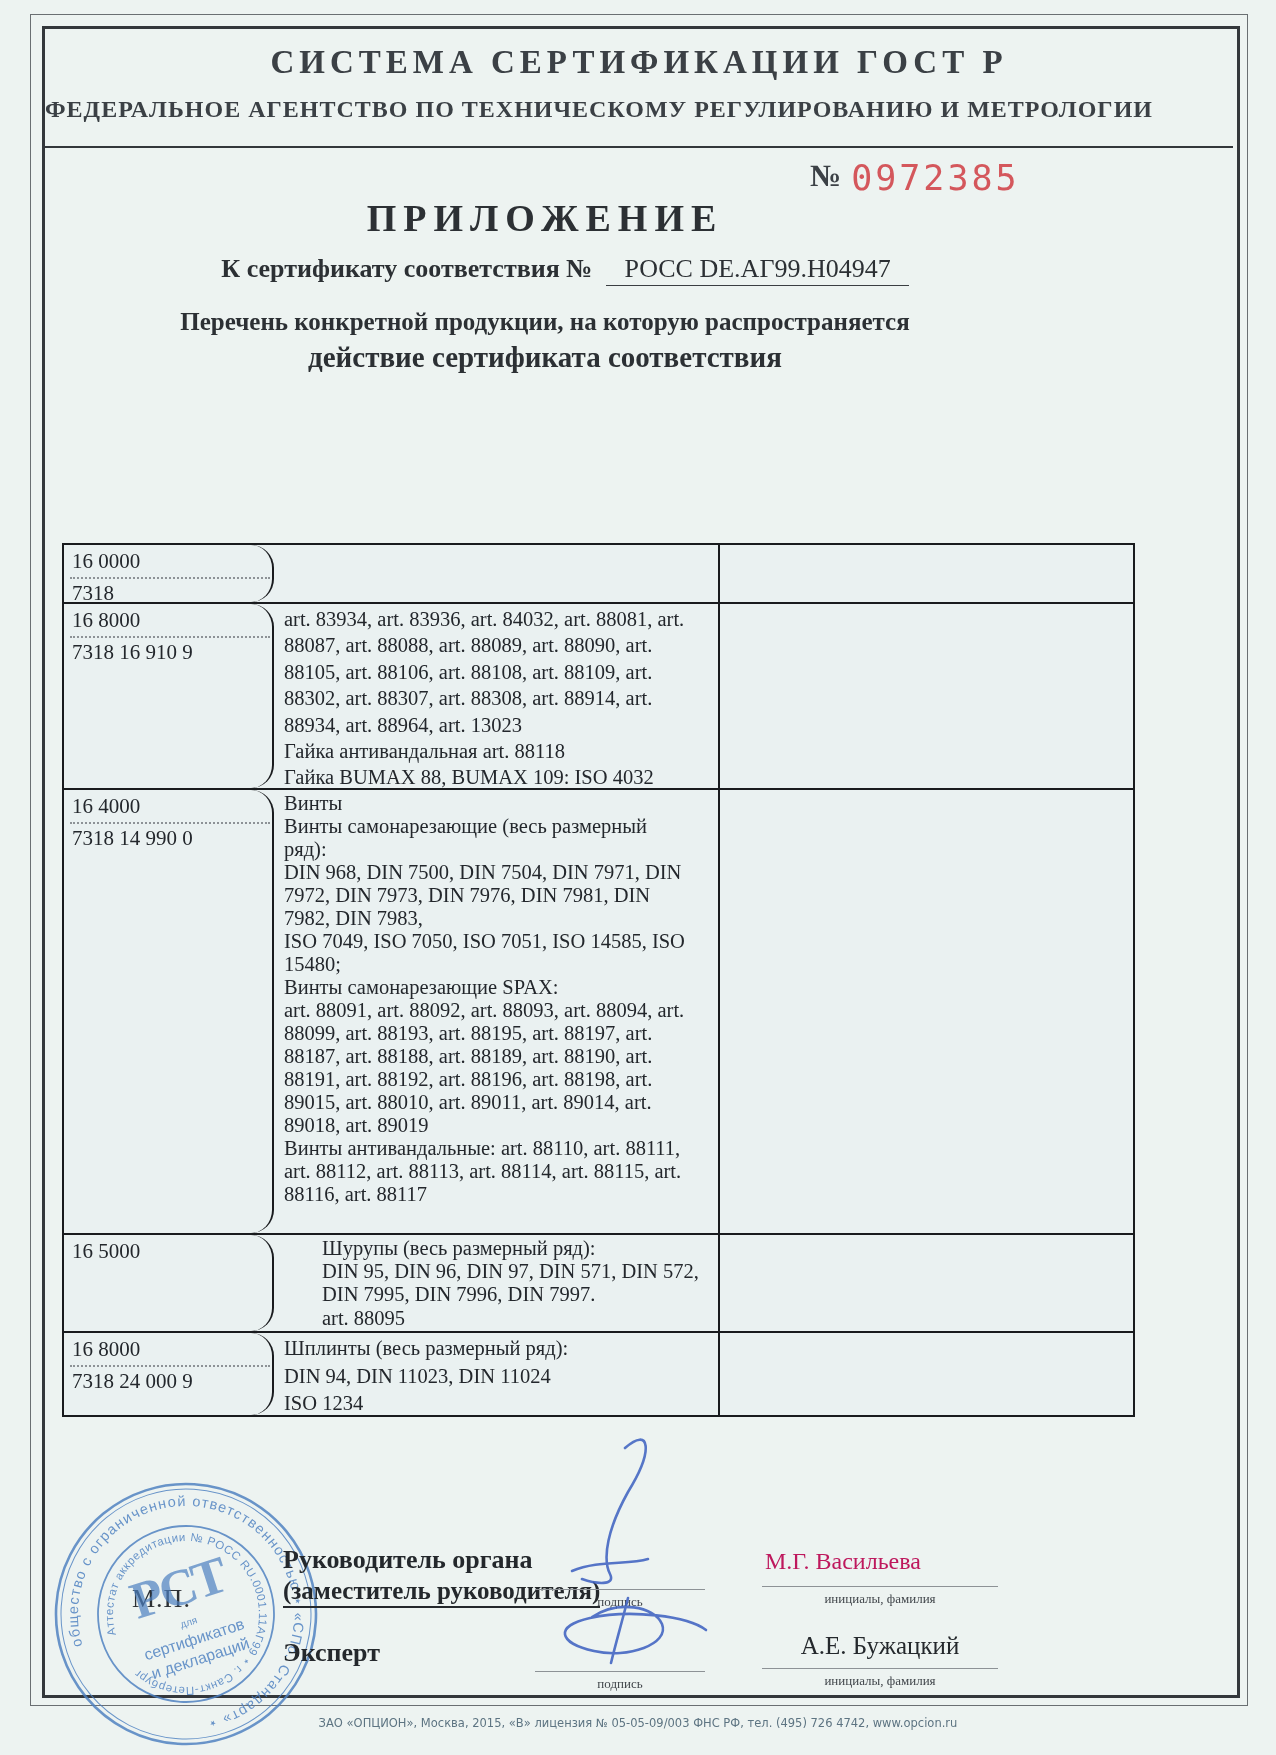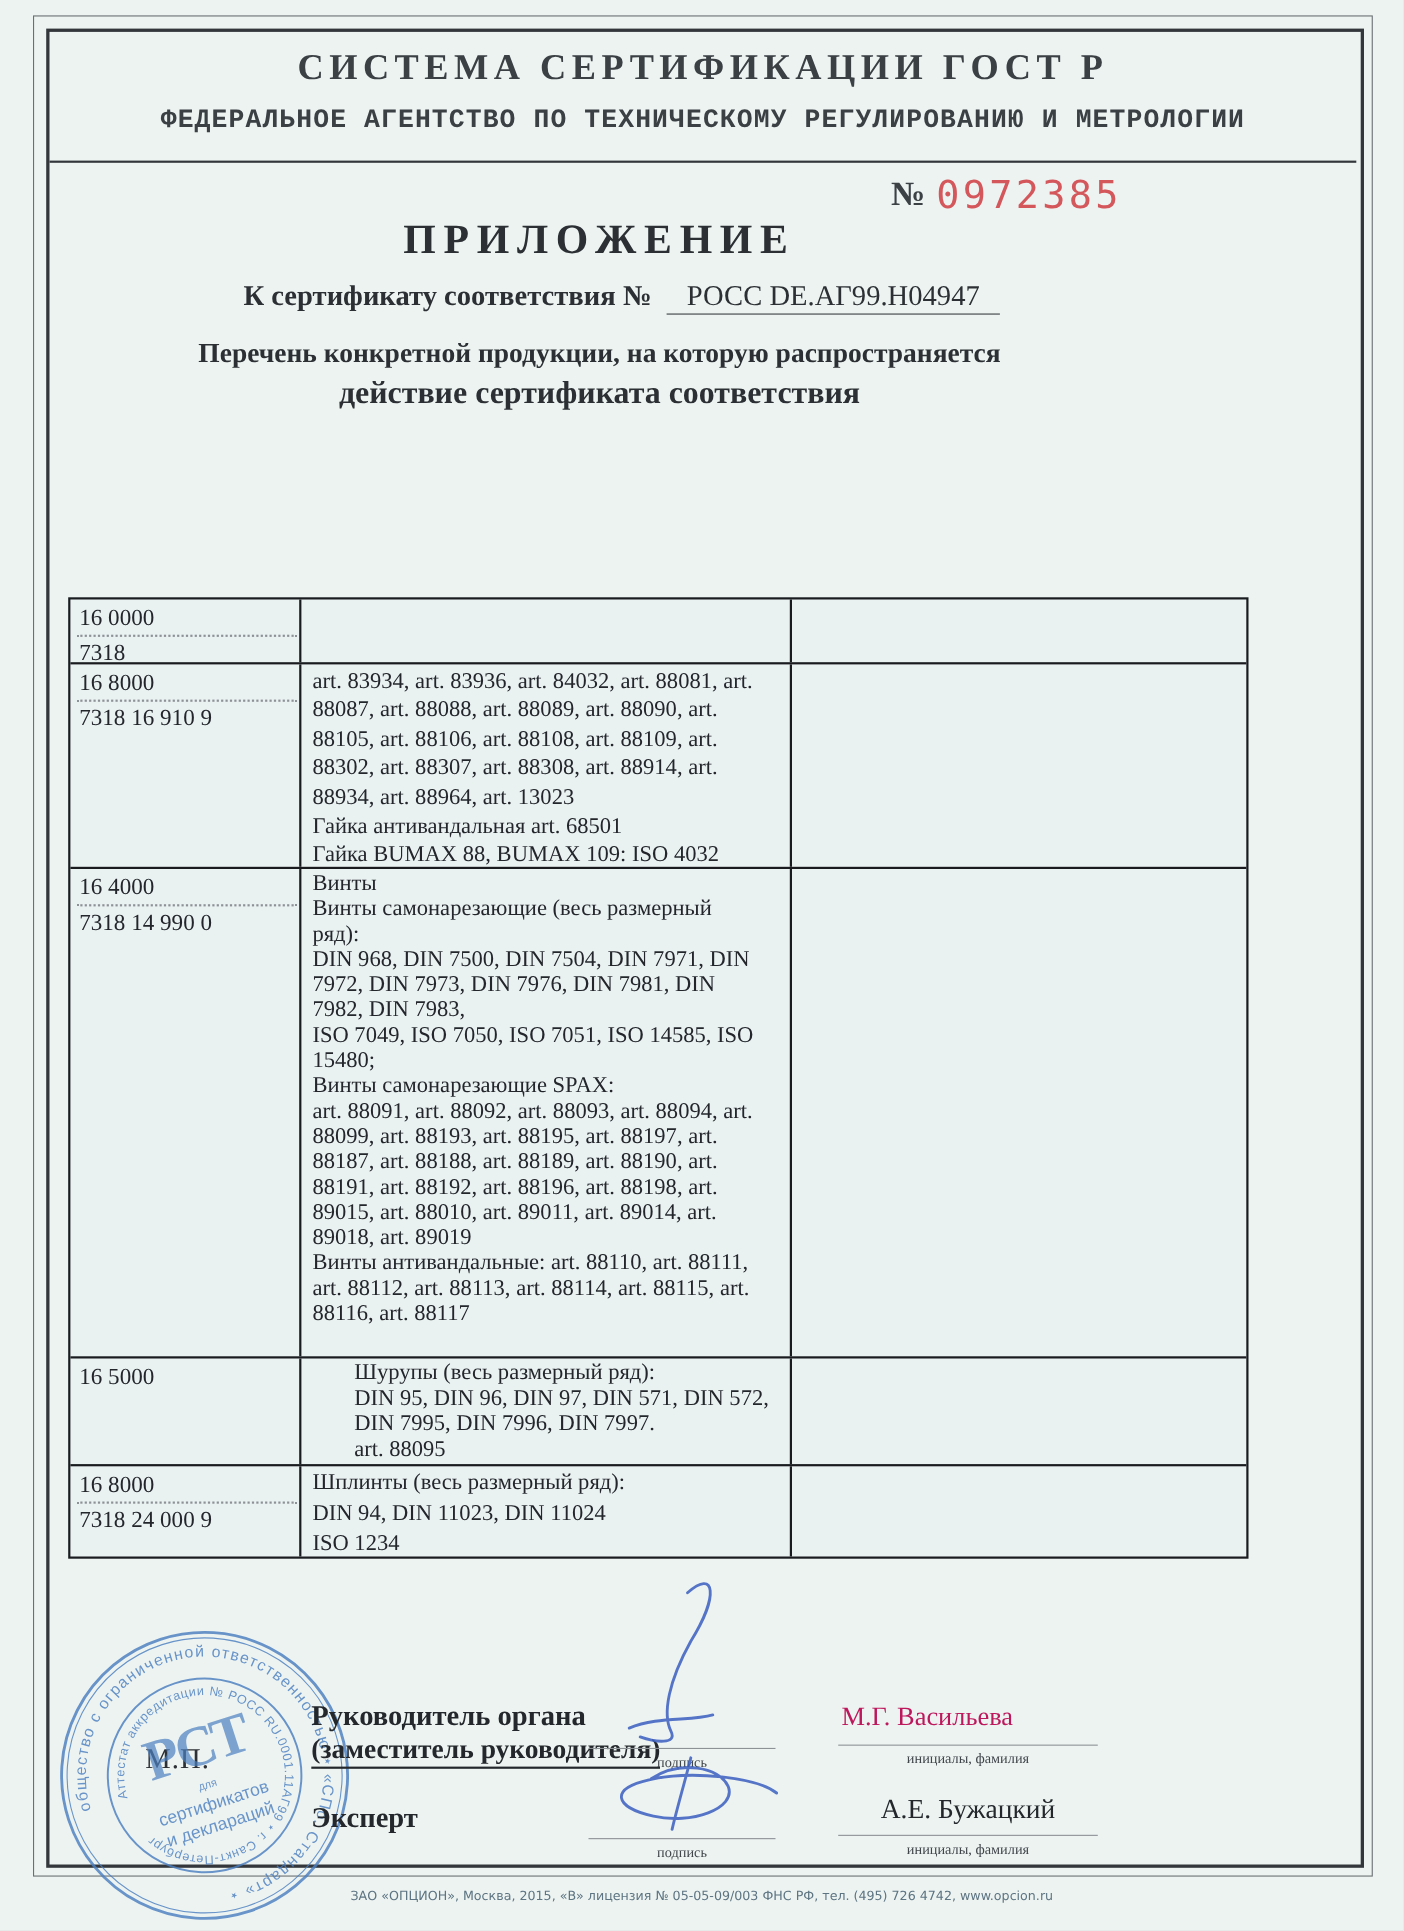--- a/index.html
+++ b/index.html
@@ -8,22 +8,22 @@
     background:#edf3f1;color:#23272c;
     font-family:"Liberation Serif", serif;overflow:hidden;
   }
   
   .outer-frame{position:absolute;left:30px;top:14px;width:1216px;height:1690px;border:1.5px solid #6a6f72;}
   .inner-frame{position:absolute;left:42px;top:26px;width:1192px;height:1666px;border:3px solid #33373b;}
   .hdr-rule{position:absolute;left:45px;top:146px;width:1188px;height:0;border-top:2.5px solid #33373b;}
   
   .hdr-title{position:absolute;left:45px;top:44px;width:1188px;text-align:center;
     font-size:33px;font-weight:bold;letter-spacing:5px;color:#3b4045;}
-  .hdr-sub{position:absolute;left:45px;top:96px;width:1188px;text-align:center;
-    font-size:24px;font-weight:bold;letter-spacing:1px;color:#3b4045;font-family:Liberation Mono, monospace;}
+  .hdr-sub{position:absolute;left:45px;top:96px;width:1188px;text-align:left;
+    font-size:24px;font-weight:bold;letter-spacing:1px;color:#3b4045;}
   
   .docnum{position:absolute;left:810px;top:158px;}
   .docnum .no{font-size:31px;font-weight:bold;color:#3c4146;margin-right:10px;vertical-align:top;}
   .docnum .digits{font-family:"DejaVu Sans Mono", monospace;font-size:35px;color:#d4575c;letter-spacing:3px;}
   
   .appendix{position:absolute;left:0;top:196px;width:1090px;text-align:center;
     font-size:38px;font-weight:bold;letter-spacing:7px;color:#2c3034;}
   .certline{position:absolute;left:0;top:254px;width:1130px;text-align:center;font-size:26px;color:#2c3034;}
   .certline .lbl{font-weight:600;}
   .certline .certno{display:inline-block;margin-left:14px;padding:0 18px 1px 18px;border-bottom:1.8px solid #3a3e42;}
@@ -37,21 +37,21 @@
   .th-c1a{border-bottom:1.3px solid #70767a;}
   .th-col2{width:446px;border-right:1.3px solid #70767a;box-sizing:border-box;}
   .th-col3{flex:1;}
   .th-col2,.th-col3{display:flex;align-items:center;justify-content:center;text-align:center;
     font-size:20px;font-weight:600;line-height:28px;white-space:pre-line;padding-top:14px;box-sizing:border-box;}
   
   .tbody{position:absolute;left:62px;top:543px;width:1073px;border:2.5px solid #191b1e;box-sizing:border-box;background:#eaf1f1;}
   .trow{display:flex;box-sizing:border-box;}
   .trow + .trow{border-top:2.2px solid #191b1e;}
   .r1{height:57px;} .r2{height:186px;} .r3{height:445px;justify-content:center;} .r4{height:98px;} .r5{height:84px;}
-  .td-code{width:210px;border-right:2px solid #191b1e;box-sizing:border-box;padding:4px 2px 0 8px;font-size:21px;}
+  .td-code{width:210px;border-right:2px solid #191b1e;box-sizing:border-box;padding:4px 2px 0 8px;font-size:21px;border-radius:23px;}
   .code-dots{border-top:2px dotted #8d9296;margin:3px 0 2px -2px;}
   .td-prod{width:446px;border-right:2px solid #191b1e;box-sizing:border-box;
     padding:2px 6px 0 10px;font-size:20.5px;white-space:pre-line;}
   .r2 .td-prod{line-height:26.4px;}
   .r3 .td-prod{line-height:23px;}
   .r4 .td-prod{line-height:23.2px;padding-left:48px;}
   .r5 .td-prod{line-height:27.5px;}
   .td-docs{flex:1;}
   
   .role1{position:absolute;left:283px;top:1545px;font-size:26px;font-weight:bold;color:#24282c;}
@@ -116,21 +116,21 @@
       <div class="td-code">
         <div>16 8000</div>
         <div class="code-dots"></div>
         <div>7318 16 910 9</div>
       </div>
       <div class="td-prod">art. 83934, art. 83936, art. 84032, art. 88081, art.
 88087, art. 88088, art. 88089, art. 88090, art.
 88105, art. 88106, art. 88108, art. 88109, art.
 88302, art. 88307, art. 88308, art. 88914, art.
 88934, art. 88964, art. 13023
-Гайка антивандальная  art. 68501
+Гайка антивандальная  art. 88118
 Гайка BUMAX 88, BUMAX 109: ISO 4032</div>
       <div class="td-docs"></div>
     </div>
 
     <div class="trow r3">
       <div class="td-code">
         <div>16 4000</div>
         <div class="code-dots"></div>
         <div>7318 14 990 0</div>
       </div>

